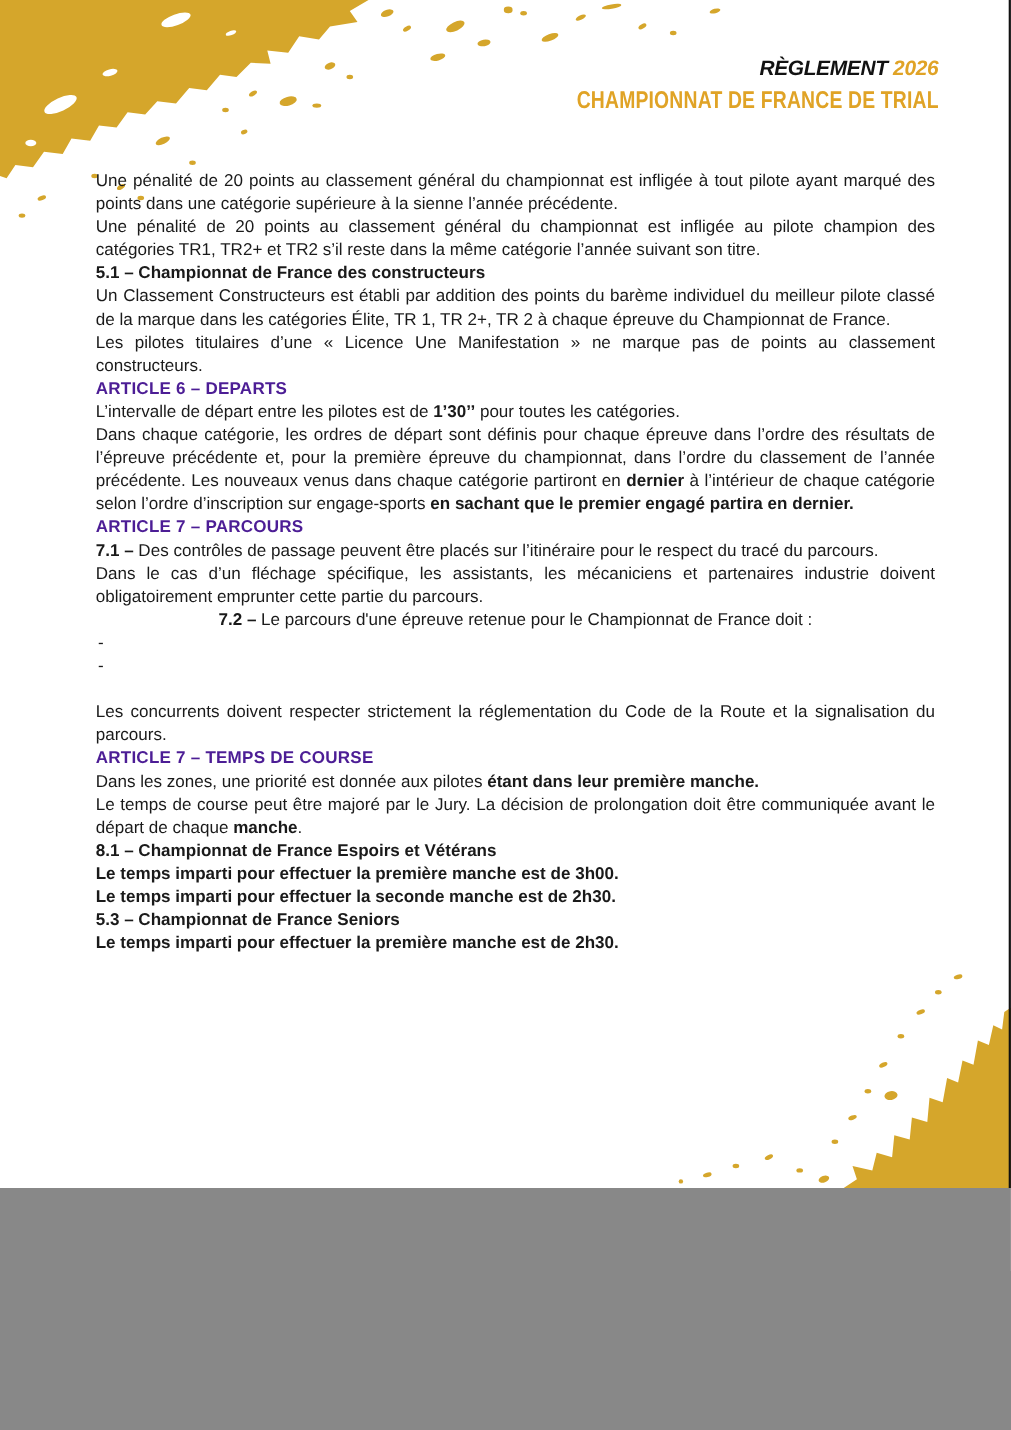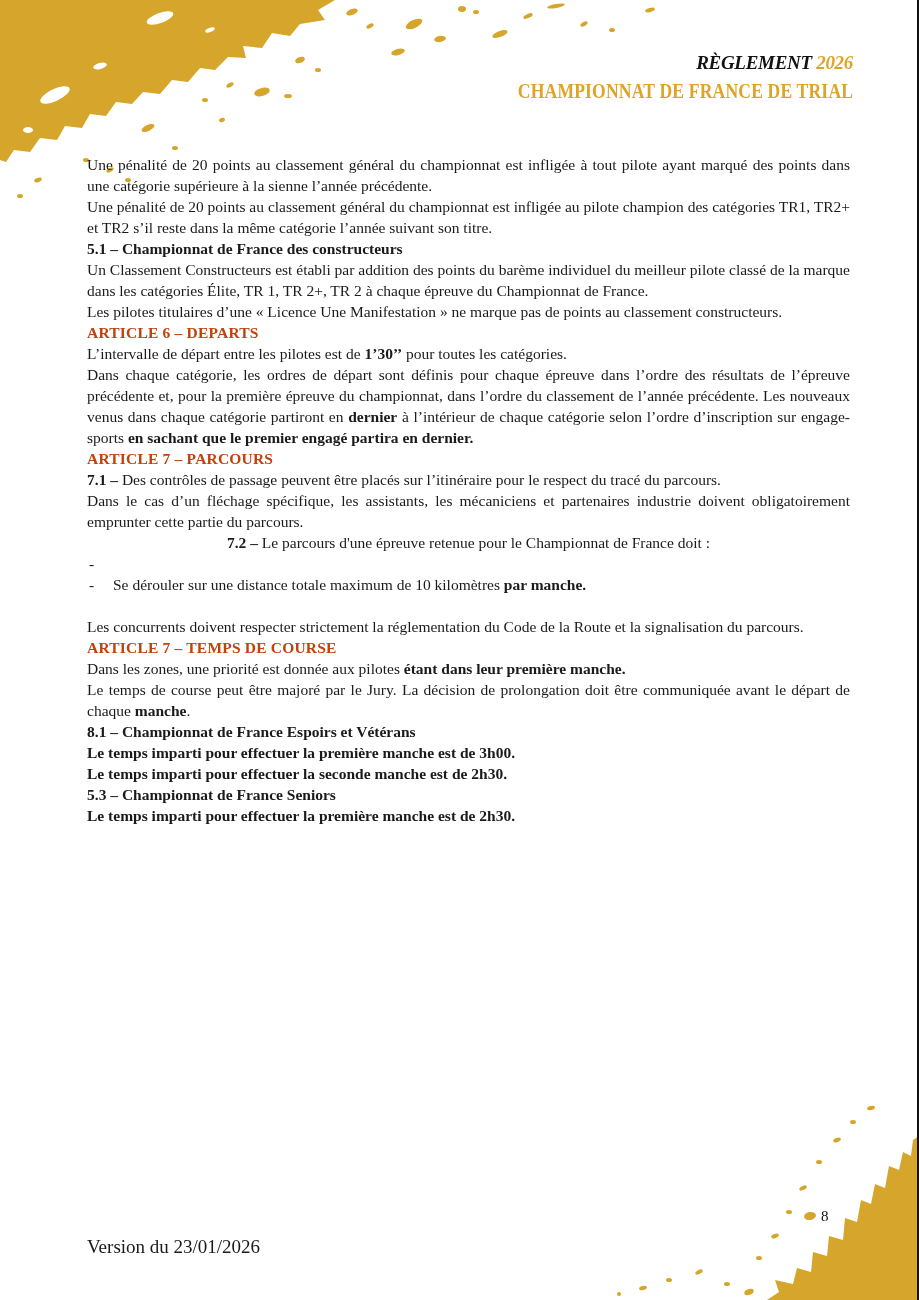--- a/index.html
+++ b/index.html
@@ -1,22 +1,22 @@
 <!DOCTYPE html>
 <html lang="fr"><head>
 <meta charset="utf-8">
 <style>
   html,body{margin:0;padding:0;}
   body{background:#888;}
   .page{
     position:relative;
-    width:919px;height:1300px;
+    width:919px;height:1080px;
     background:#ffffff;
     overflow:hidden;
-    font-family:Liberation Serif, serif;
+    font-family:Liberation Sans, sans-serif;
     color:#1a1a1a;
   }
   .right-border{
     position:absolute;top:0;right:0;width:2px;height:1300px;
     background:#111;z-index:9;
   }
   
   .deco{position:absolute;z-index:1;pointer-events:none;}
   .deco-tl{top:0;left:0;}
   .deco-br{bottom:0;right:0;}
@@ -41,21 +41,21 @@
   
   .doc-body{
     position:absolute;left:87px;top:154px;width:763px;z-index:2;
     font-size:15.5px;line-height:21px;
   }
   .doc-body p,.doc-body h2,.doc-body h3{margin:0;font-size:15.5px;line-height:21px;}
   .block-p{margin:0 0 21px 0;text-align:justify;}
   .block-h{margin:0 0 14px 0;font-weight:700;}
   .block-article{
     margin:-8px 0 26px 0;
-    color:#c2410c;font-weight:700;font-size:16px;
+    color:#4c1d95;font-weight:700;font-size:16px;
     letter-spacing:0.2px;
   }
   .block-list{margin:0 0 21px 0;}
   .list-intro{text-align:center;}
   .li{display:flex;}
   .li-marker{width:26px;flex:0 0 26px;padding-left:2px;box-sizing:border-box;}
   .b{font-weight:700;}
   
   .footer-version{
     position:absolute;left:87px;top:1236px;z-index:3;
@@ -152,21 +152,20 @@
       <p class="block-p"><span>Dans chaque catégorie, les ordres de départ sont définis pour chaque épreuve dans l’ordre des résultats de l’épreuve précédente et, pour la première épreuve du championnat, dans l’ordre du classement de l’année précédente. Les nouveaux venus dans chaque catégorie partiront en </span><span class="b">dernier</span><span> à l’intérieur de chaque catégorie selon l’ordre d’inscription sur engage-sports </span><span class="b">en sachant que le premier engagé partira en dernier.</span></p>
       <h2 class="block-article"><span>ARTICLE 7 – PARCOURS</span></h2>
       <p class="block-p"><span class="b">7.1 – </span><span>Des contrôles de passage peuvent être placés sur l’itinéraire pour le respect du tracé du parcours.</span><br><span>Dans le cas d’un fléchage spécifique, les assistants, les mécaniciens et partenaires industrie doivent obligatoirement emprunter cette partie du parcours.</span></p>
       <div class="block-list">
         <p class="list-intro"><span class="b">7.2 – </span><span>Le parcours d'une épreuve retenue pour le Championnat de France doit :</span></p>
         <div class="li">
           <span class="li-marker">-</span>
         </div>
         <div class="li">
           <span class="li-marker">-</span>
-          <span class="li-text"><span>Se dérouler sur une distance totale maximum de 10 kilomètres </span><span class="b">par manche.</span></span>
         </div>
       </div>
       <p class="block-p"><span>Les concurrents doivent respecter strictement la réglementation du Code de la Route et la signalisation du parcours.</span></p>
       <h2 class="block-article"><span>ARTICLE 7 – TEMPS DE COURSE</span></h2>
       <p class="block-p"><span>Dans les zones, une priorité est donnée aux pilotes </span><span class="b">étant dans leur première manche.</span><br><span>Le temps de course peut être majoré par le Jury. La décision de prolongation doit être communiquée avant le départ de chaque </span><span class="b">manche</span><span>.</span></p>
       <h3 class="block-h"><span>8.1 – Championnat de France Espoirs et Vétérans</span></h3>
       <p class="block-p"><span class="b">Le temps imparti pour effectuer la première manche est de 3h00.</span><br><span class="b">Le temps imparti pour effectuer la seconde manche est de 2h30.</span></p>
       <h3 class="block-h"><span>5.3 – Championnat de France Seniors</span></h3>
       <p class="block-p"><span class="b">Le temps imparti pour effectuer la première manche est de 2h30.</span></p>
     </main>

